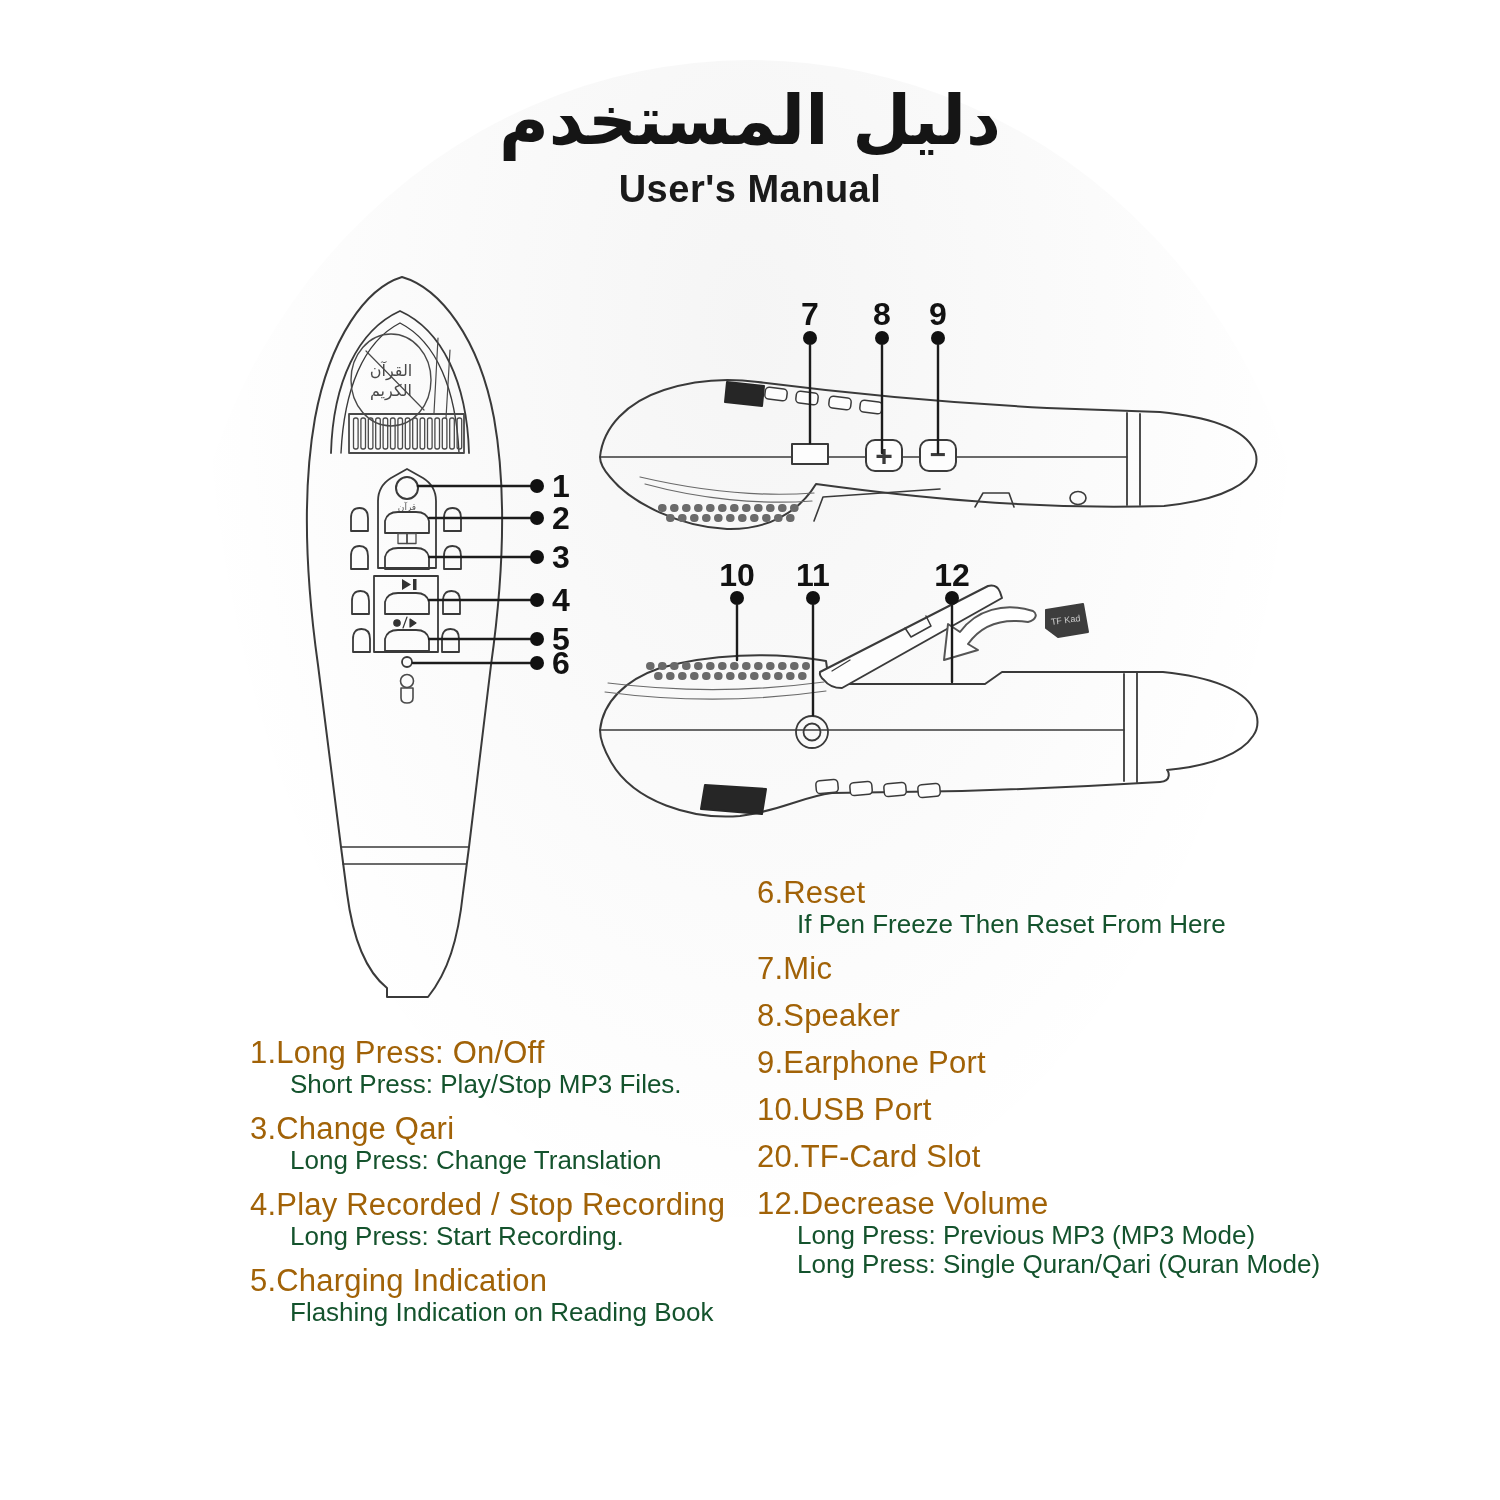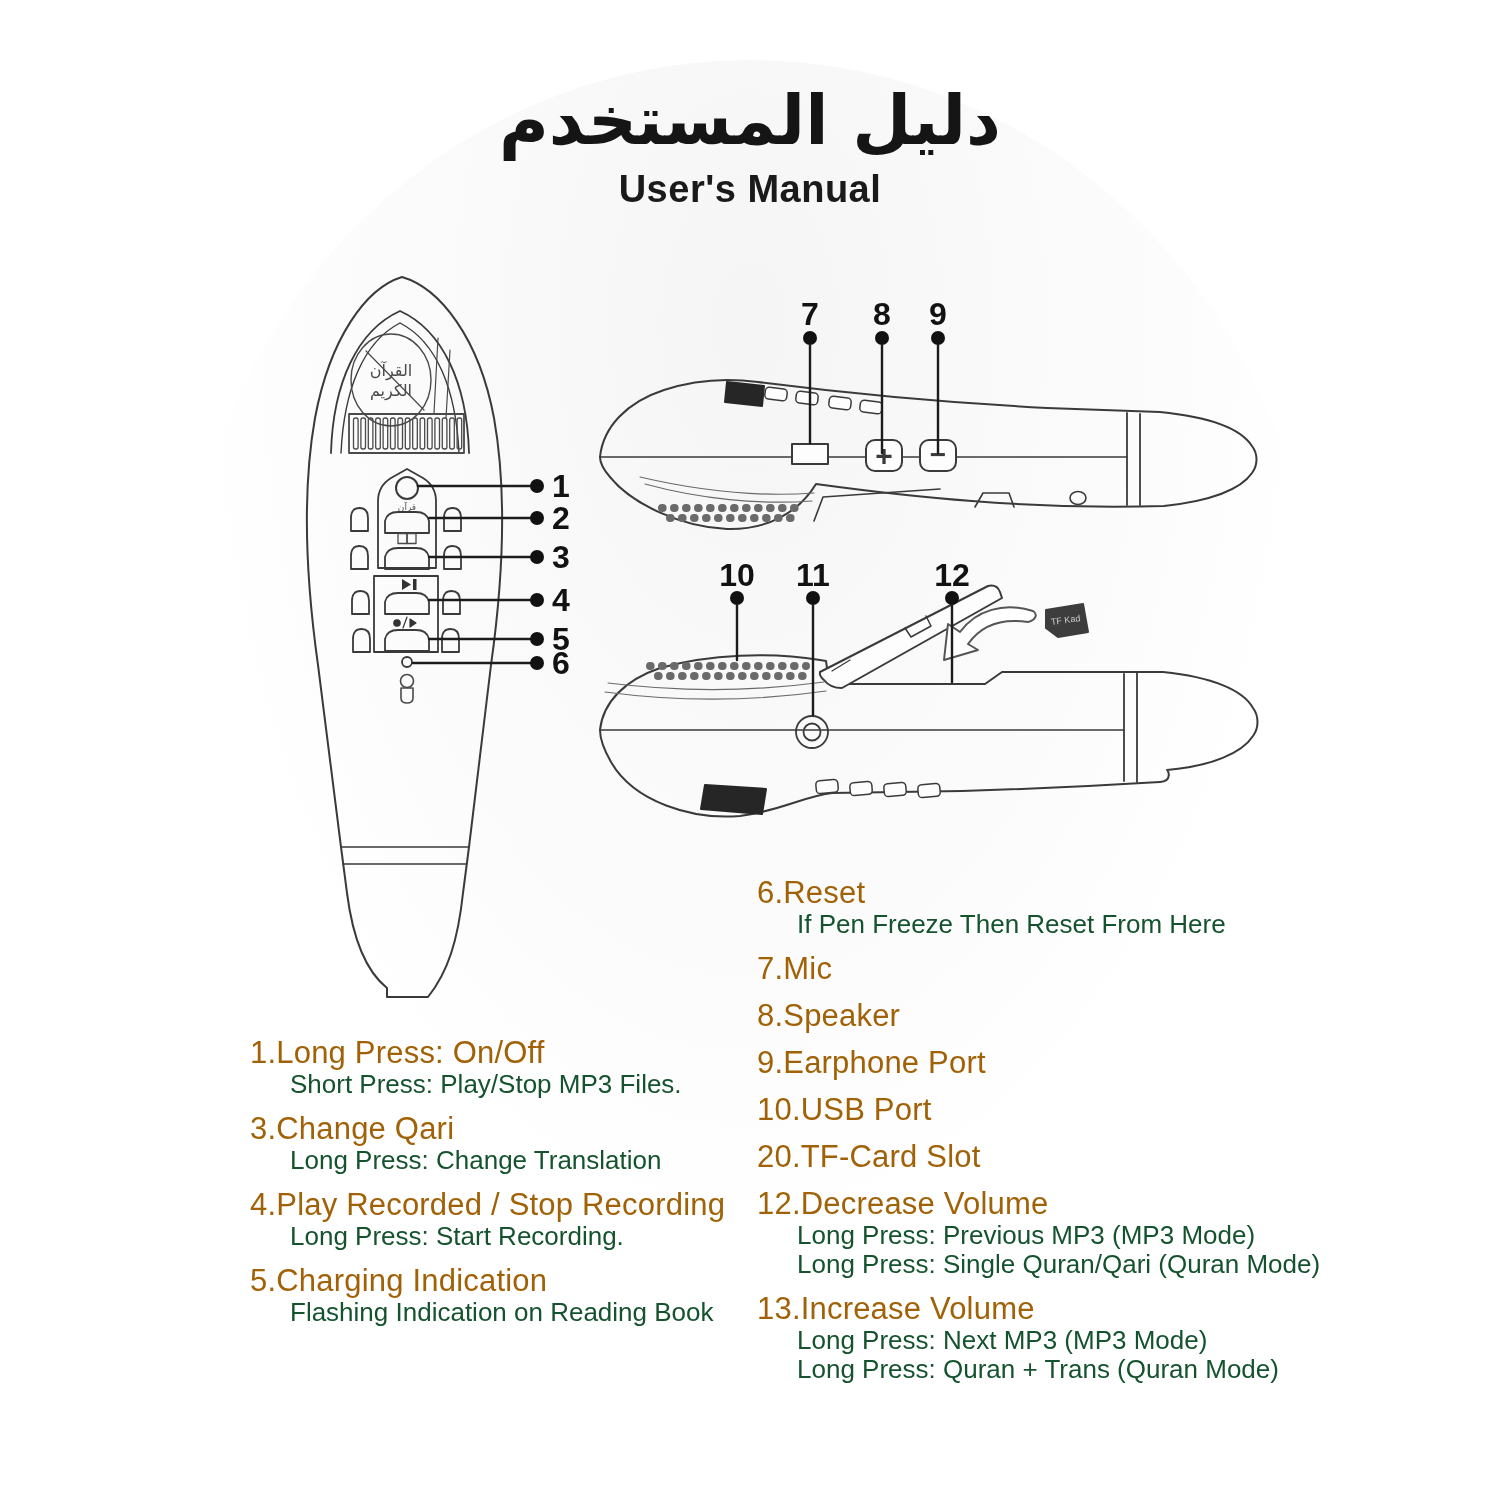--- a/index.html
+++ b/index.html
@@ -318,20 +318,15 @@
       <div class="item-title"><span>10.</span><span>USB Port</span></div>
     </div>
     <div class="item">
       <div class="item-title"><span>20.</span><span>TF-Card Slot</span></div>
     </div>
     <div class="item">
       <div class="item-title"><span>12.</span><span>Decrease Volume</span></div>
       <div class="item-detail">Long Press: Previous MP3 (MP3 Mode)</div>
       <div class="item-detail">Long Press: Single Quran/Qari (Quran Mode)</div>
     </div>
-    <div class="item">
-      <div class="item-title"><span>13.</span><span>Increase Volume</span></div>
-      <div class="item-detail">Long Press: Next MP3 (MP3 Mode)</div>
-      <div class="item-detail">Long Press: Quran + Trans (Quran Mode)</div>
-    </div>
   </div>
 
 </div>
 
 </body></html>

